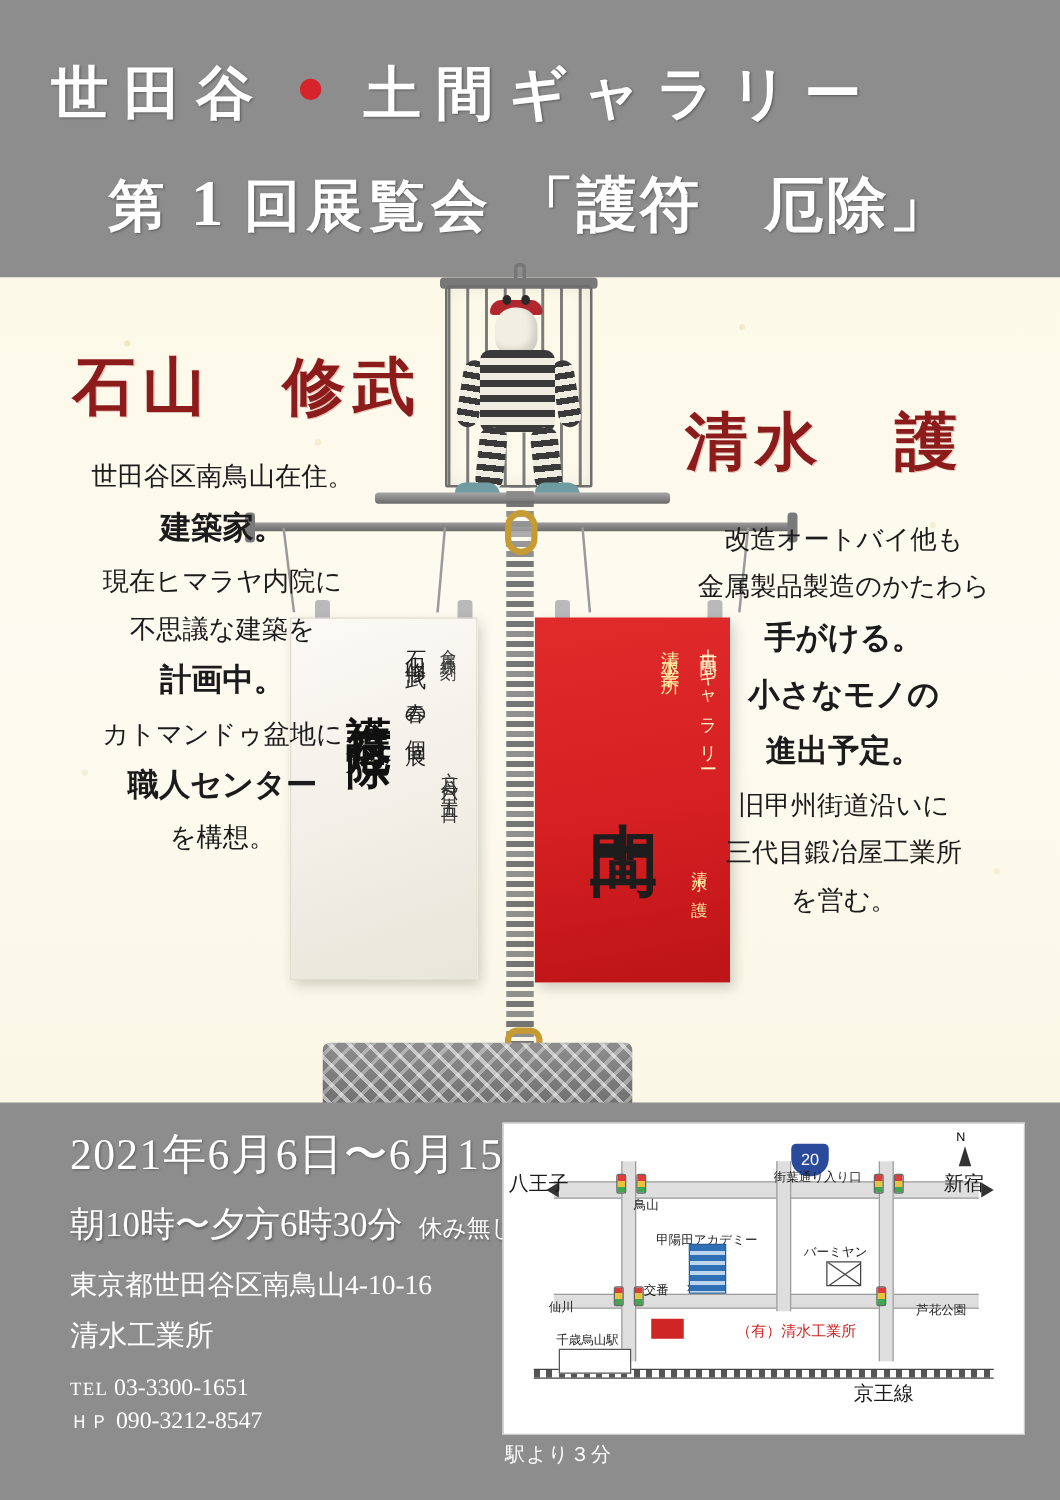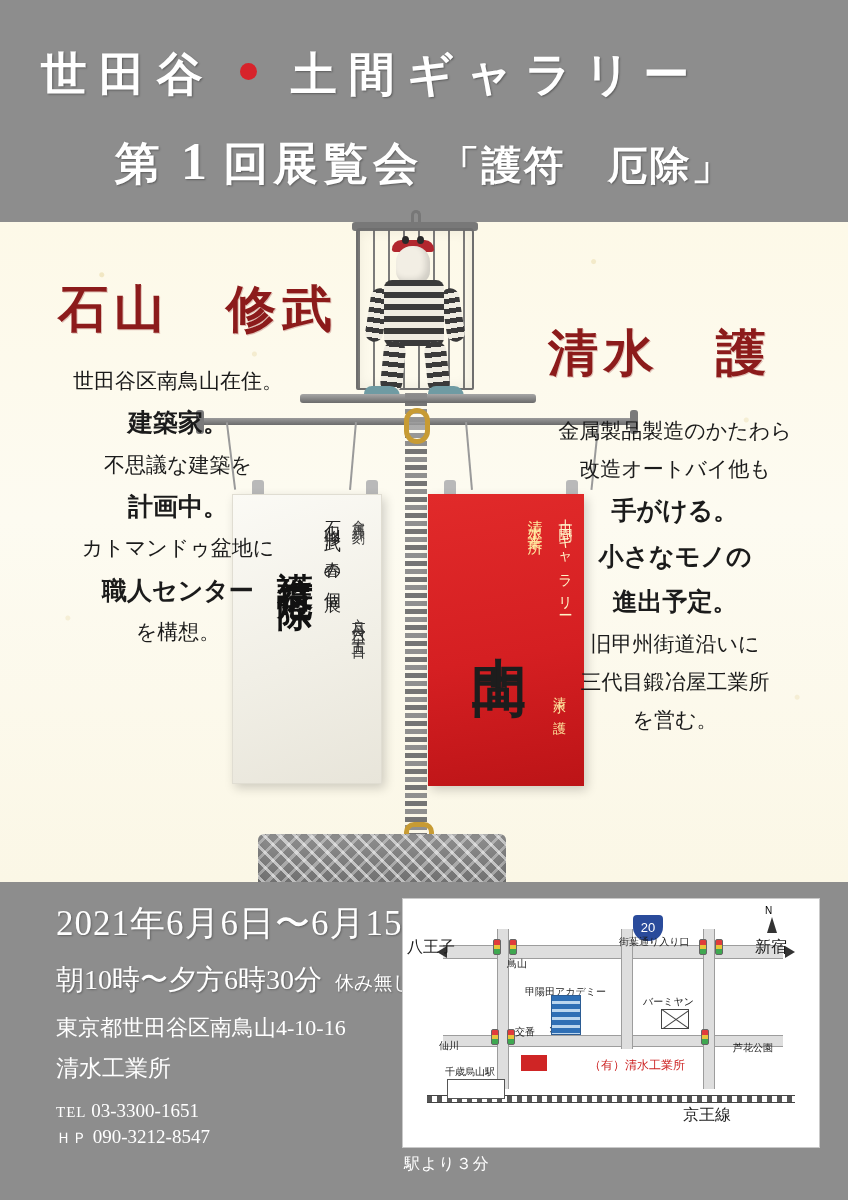--- a/index.html
+++ b/index.html
@@ -57,21 +57,21 @@
     letter-spacing: 5px;
     font-weight: bold;
     white-space: nowrap;
     text-shadow: 1px 1px 2px rgba(0,0,0,.35);
   }
   .header-line2 .num {
     font-size: 52px;
     letter-spacing: 0;
   }
   .header-line2 .big {
-    font-size: 40px;
+    font-size: 48px;
     letter-spacing: 2px;
   }
 
   
   .middle {
     position: absolute;
     left: 0; top: 222px;
     width: 848px; height: 660px;
     background:
       radial-gradient(circle at 12% 8%, rgba(214,188,106,.30) 0 2px, transparent 3px),
@@ -513,31 +513,32 @@
       </div>
 
       <div class="base-hook"></div>
       <div class="base-block"></div>
     </div>
 
     <div class="artist-name artist-left">石山　修武</div>
     <div class="bio bio-left">
       <div>世田谷区南鳥山在住。</div>
       <div class="em">建築家。</div>
+      <div>現在ヒマラヤ内院に</div>
       <div>不思議な建築を</div>
       <div class="em">計画中。</div>
       <div>カトマンドゥ盆地に</div>
       <div class="em">職人センター</div>
       <div>を構想。</div>
     </div>
 
     <div class="artist-name artist-right">清水　護</div>
     <div class="bio bio-right">
+      <div>改造オートバイ他も</div>
       <div>金属製品製造のかたわら</div>
-      <div>改造オートバイ他も</div>
       <div class="em">手がける。</div>
       <div class="em">小さなモノの</div>
       <div class="em">進出予定。</div>
       <div>旧甲州街道沿いに</div>
       <div>三代目鍛冶屋工業所</div>
       <div>を営む。</div>
     </div>
   </div>
 
   <div class="footer">

